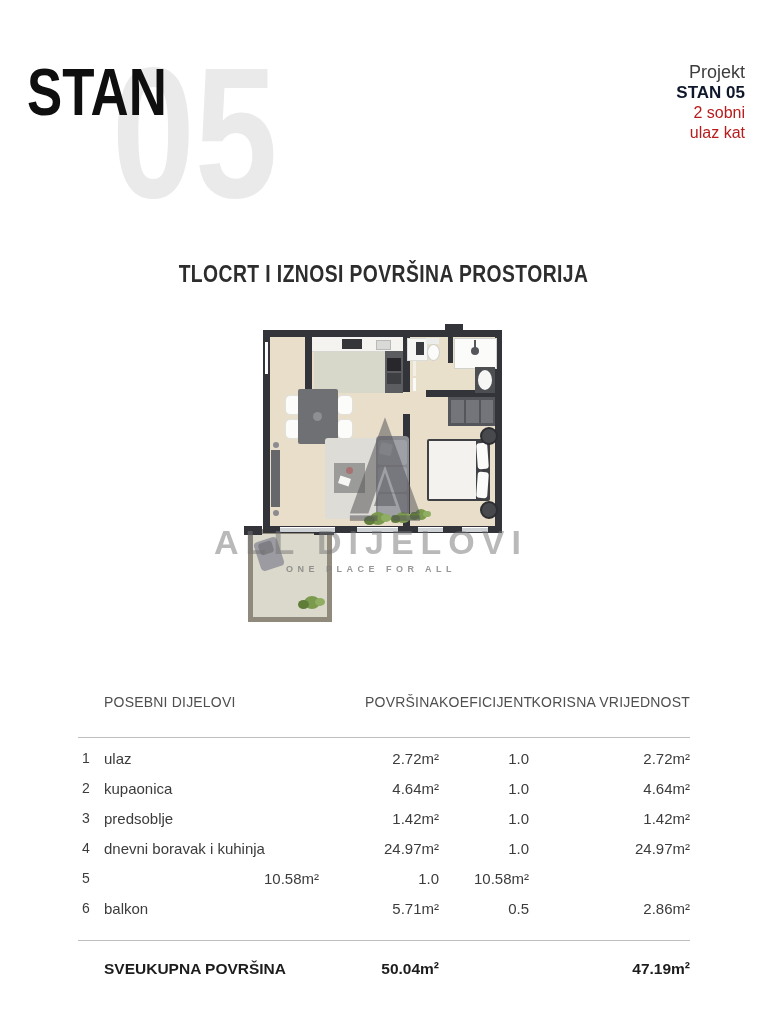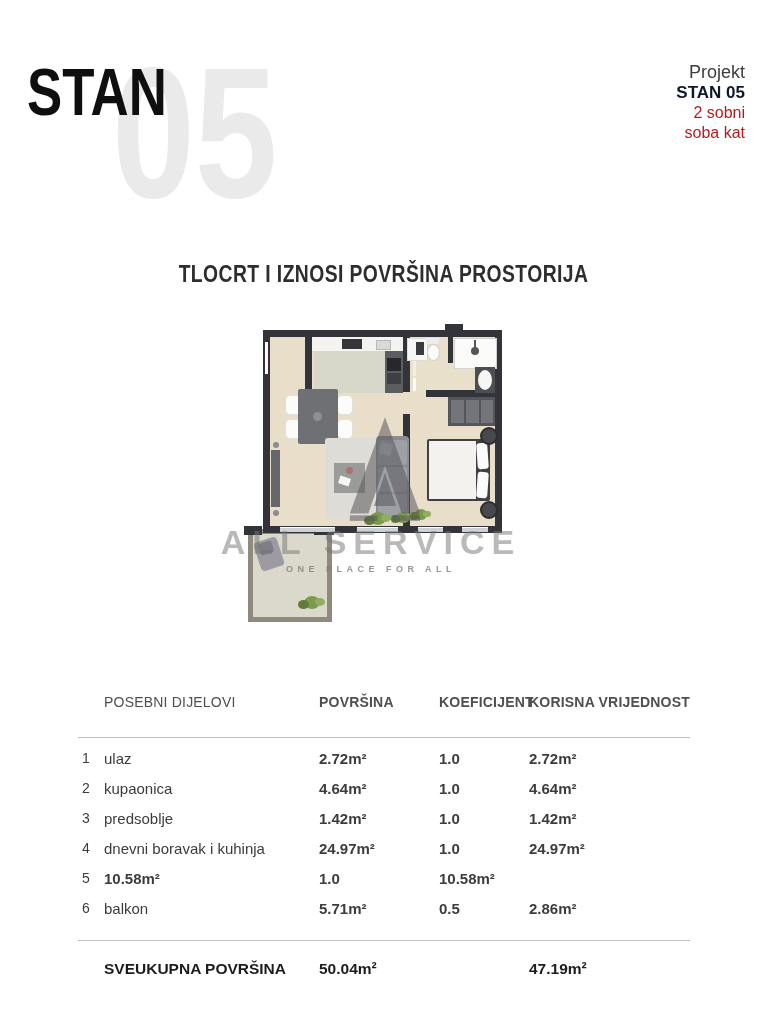--- a/index.html
+++ b/index.html
@@ -46,34 +46,34 @@
   .thead,.trow,.tfoot{display:grid;grid-template-columns:26px 215px 120px 90px 161px;align-items:center;}
   .thead{height:24px;font-size:14px;color:#4f4f4f;letter-spacing:0.2px;}
   .rule{height:1px;background:#bfbfbf;}
   .rule1{margin-top:23px;}
   .rule2{margin-top:17px;}
   .tbody{padding-top:5px;}
   .trow{height:30px;font-size:15px;color:#3c3c3c;}
   .tfoot{height:30px;margin-top:13px;font-size:15.5px;font-weight:bold;color:#1c1c1c;}
   .c-num{padding-left:4px;font-size:14px;}
   .c-name{text-align:left;}
-  .c-area,.c-koef,.c-val{text-align:left;font-weight:bold;}
+  .c-area,.c-koef,.c-val{text-align:right;}
 </style>
 </head>
 <body>
 
 <div class="page">
 
   <div class="ghost-num">05</div>
   <div class="stan">STAN</div>
   <div class="header-right">
     <div class="project-label">Projekt</div>
     <div class="unit-title">STAN 05</div>
     <div class="unit-sub">2 sobni</div>
-    <div class="unit-sub">soba kat</div>
+    <div class="unit-sub">ulaz kat</div>
   </div>
 
   <div class="section-title">TLOCRT I IZNOSI POVRŠINA PROSTORIJA</div>
 
   <div class="plan">
 
     <div style="left:36px;top:17px;width:233px;height:197px;background:#e9dec9;"></div>
     <div style="left:84px;top:33px;width:72px;height:44px;background:#d8d8ca;"></div>
     <div style="left:180px;top:21px;width:85px;height:55px;background:#e9e0cc;"></div>
 
@@ -154,21 +154,21 @@
     <div style="left:247px;top:156px;width:11px;height:26px;background:#fbfbf9;border-radius:3px;transform:rotate(4deg);"></div>
     <div class="round" style="left:250px;top:111px;width:14px;height:14px;background:#48494d;border:2px solid #2c2d31;"></div>
     <div class="round" style="left:250px;top:185px;width:14px;height:14px;background:#48494d;border:2px solid #2c2d31;"></div>
 
     <svg class="wm-logo" width="74" height="112" viewBox="0 0 80 118">
       <polygon points="40,2 78,106 58,106 40,54 22,106 2,106" fill="#58585c"></polygon>
       <polygon points="40,62 52,98 28,98" fill="#58585c"></polygon>
       <rect x="2" y="108" width="30" height="6" fill="#58585c"></rect>
       <rect x="48" y="108" width="30" height="6" fill="#58585c"></rect>
     </svg>
-    <div class="wm-title">ALL SERVICE</div>
+    <div class="wm-title">ALL DIJELOVI</div>
     <div class="wm-sub">ONE PLACE FOR ALL</div>
   </div>
 
   <div class="table">
     <div class="thead">
       <span class="c-num"></span>
       <span class="c-name">POSEBNI DIJELOVI</span>
       <span class="c-area">POVRŠINA</span>
       <span class="c-koef">KOEFICIJENT</span>
       <span class="c-val">KORISNA VRIJEDNOST</span>

